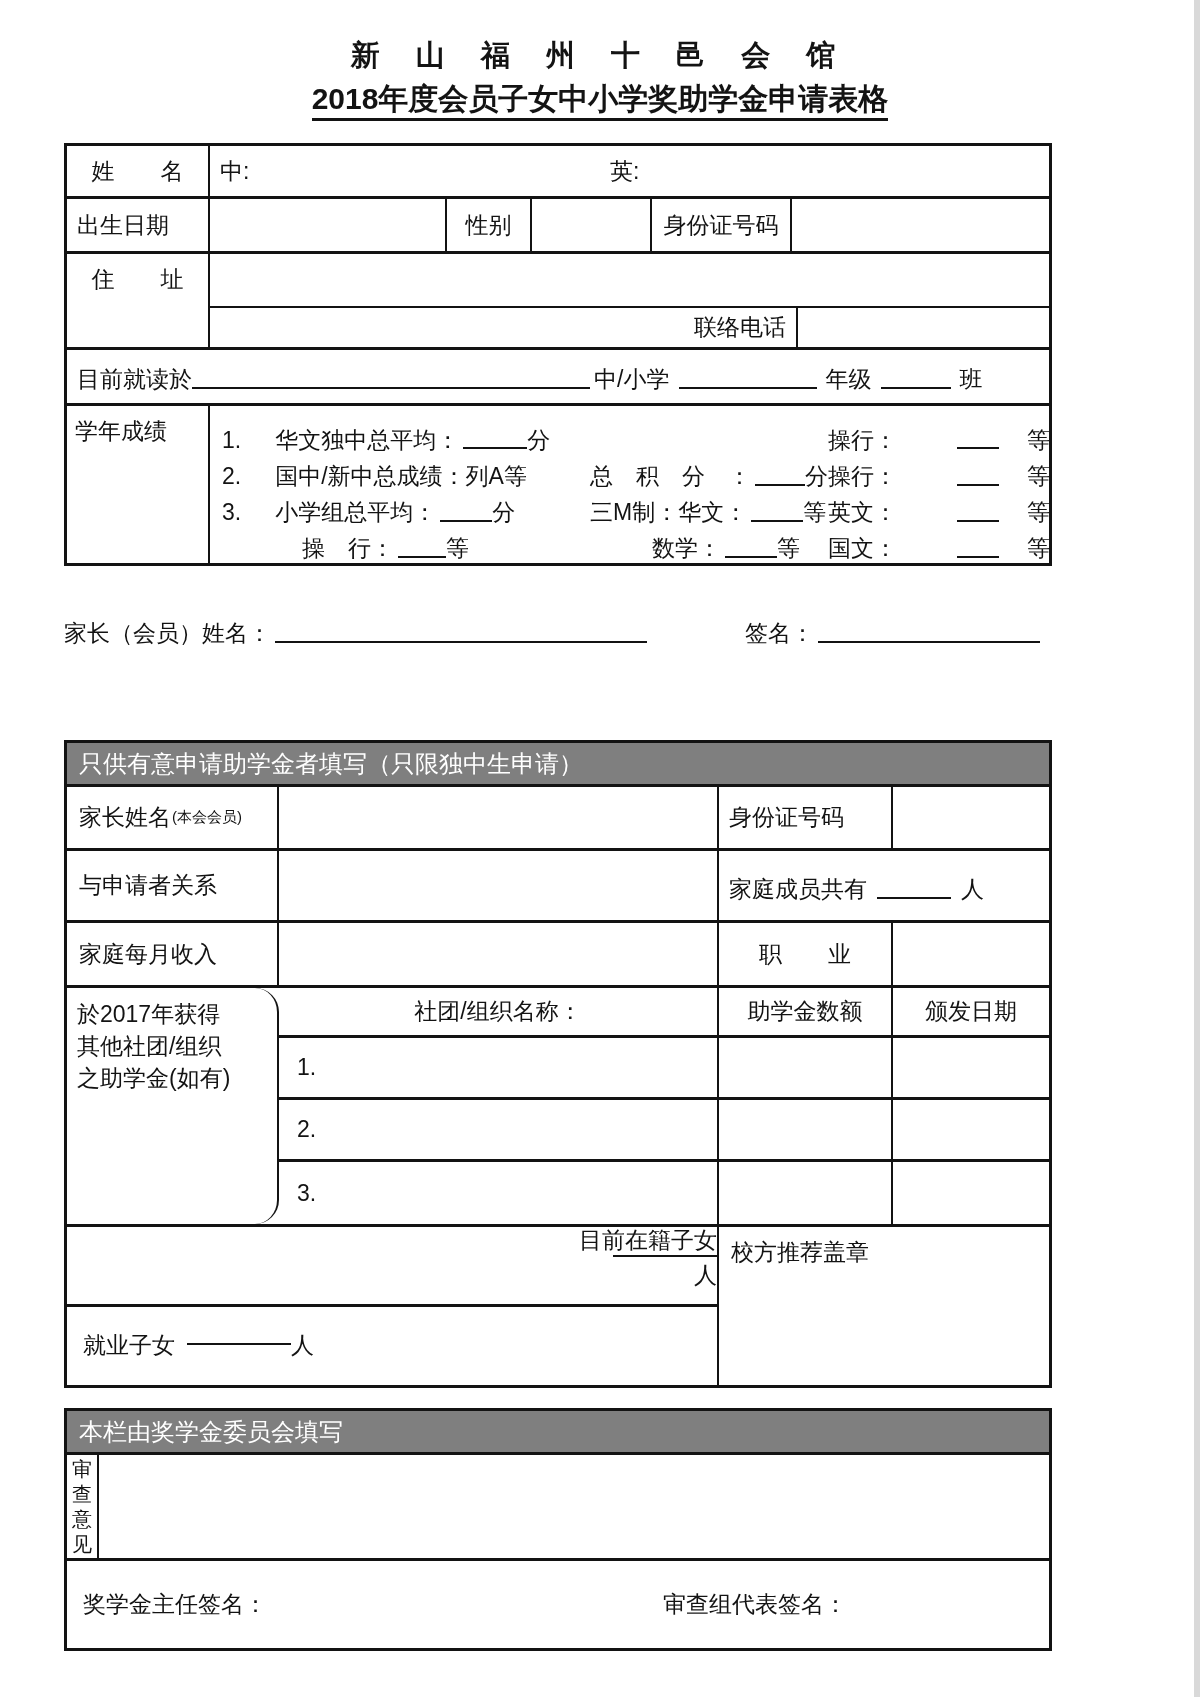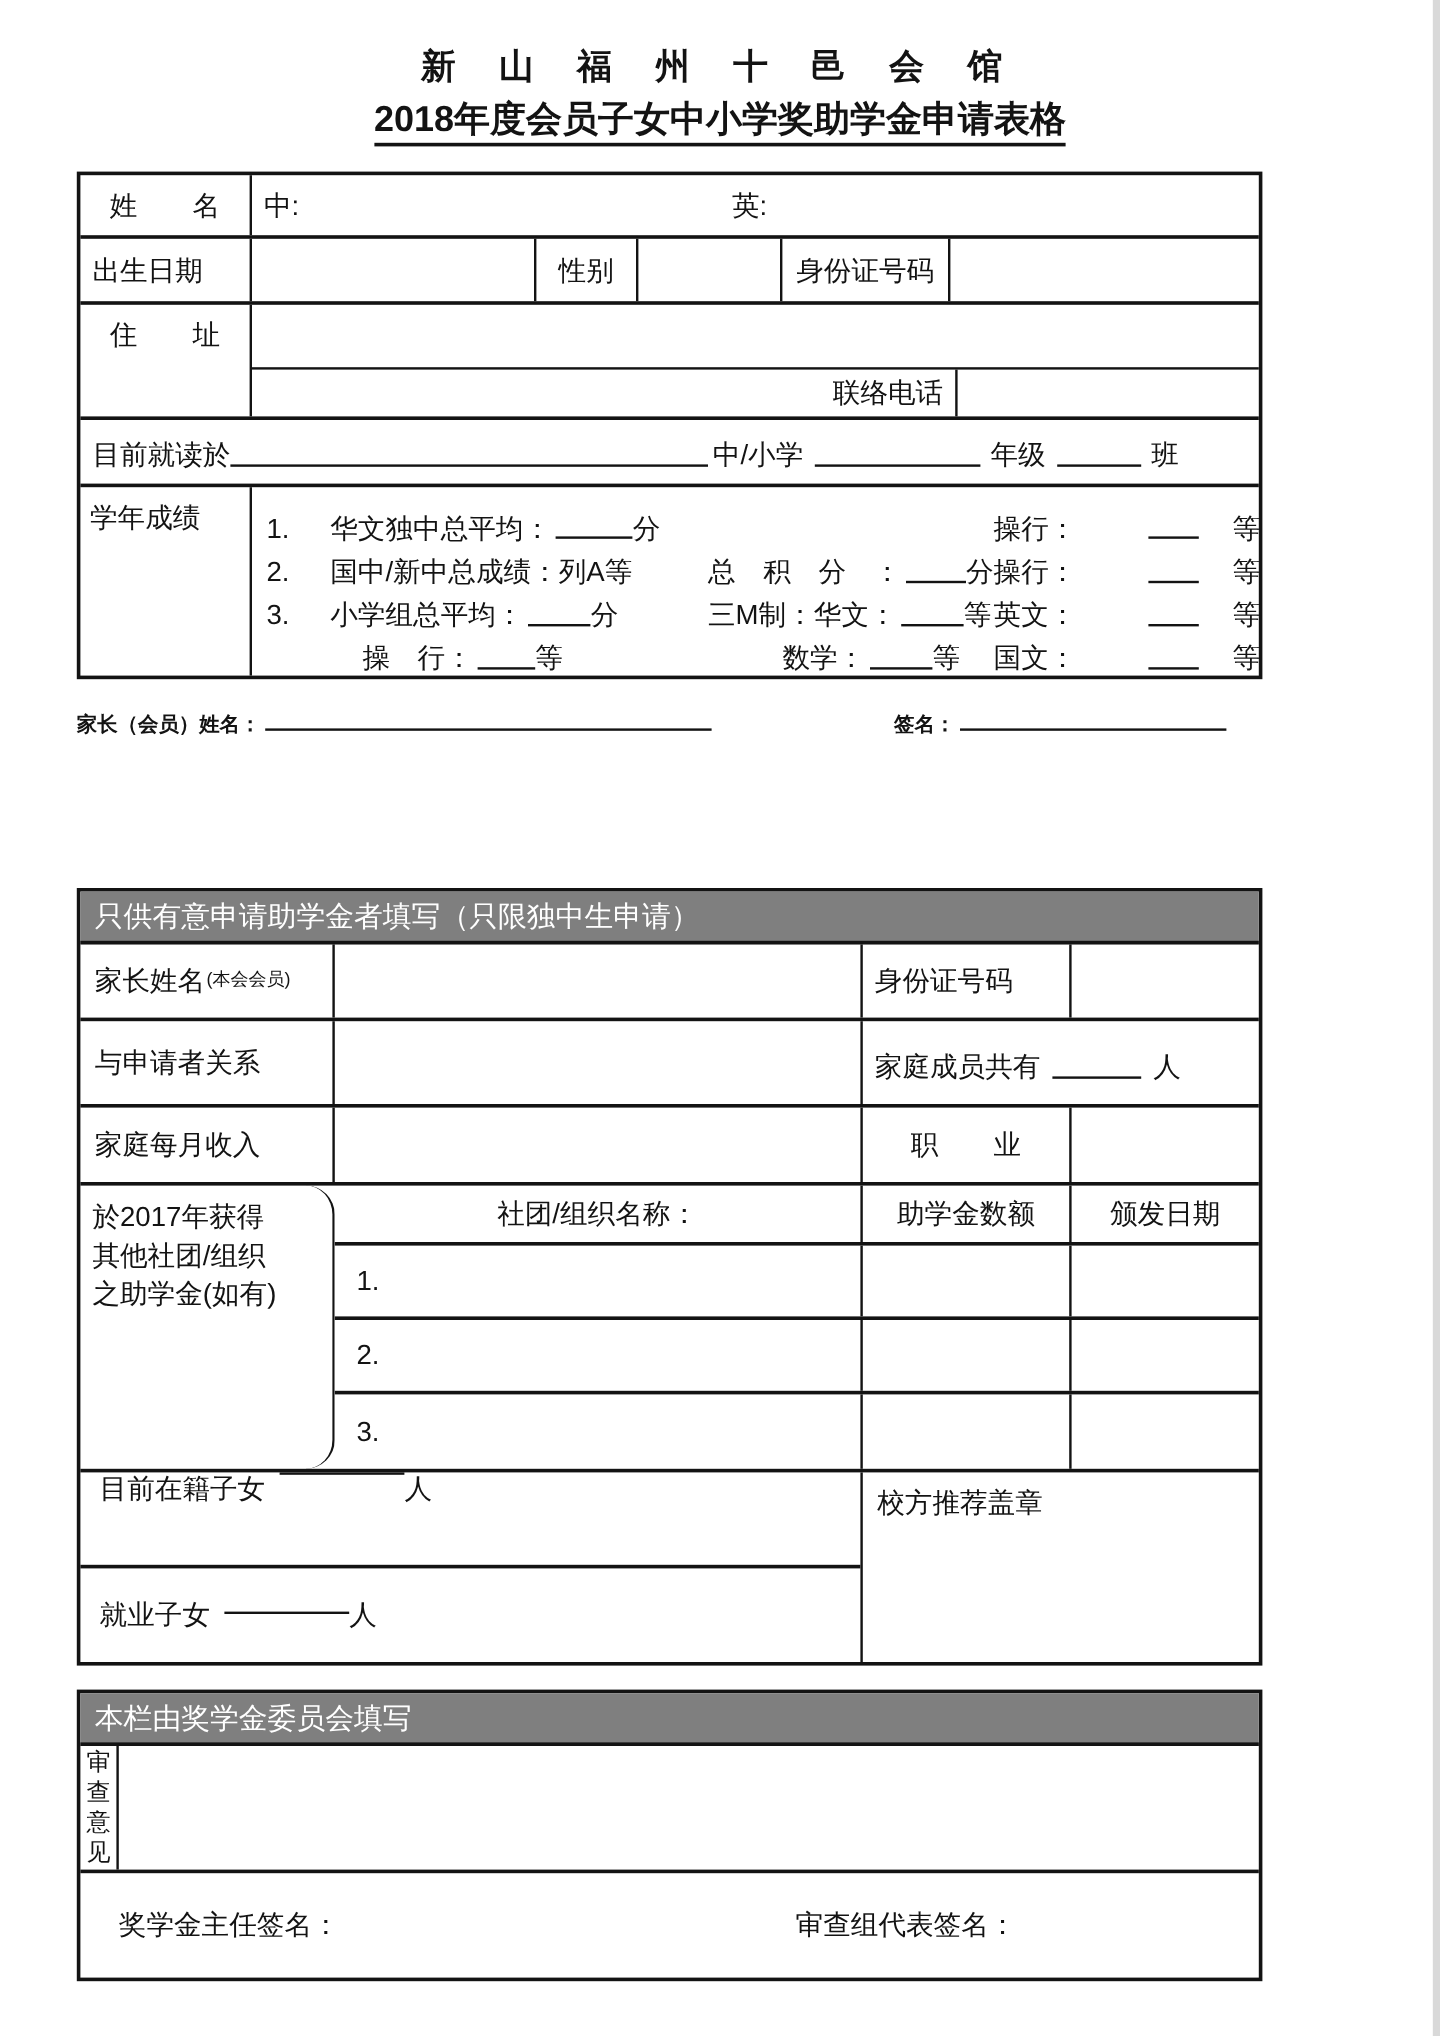--- a/index.html
+++ b/index.html
@@ -39,21 +39,21 @@
   .addr-right{flex:1;display:flex;flex-direction:column;}
   .addr-blank{height:54px;border-bottom:2px solid #131313;box-sizing:border-box;}
   .addr-phone{flex:1;display:flex;}
   .school-cell{flex:1;display:flex;align-items:flex-end;padding:0 10px 9px 10px;}
   #grade-lines{flex:1;padding:12px 6px 0 12px;display:flex;flex-direction:column;}
   .grade-line{height:37px;}
   .gcol-a{flex:0 0 368px;}
   .gcol-b{flex:1;}
   .gcol-c{flex:0 0 172px;gap:28px;}
   
-  .parent-line{position:absolute;left:64px;top:594px;width:988px;height:34px;font-size:17px;font-weight:bold;}
+  .parent-line{position:absolute;left:64px;top:620px;width:988px;height:34px;font-size:23px;}
   .parent-name{position:absolute;left:0;top:0;}
   .parent-sign{position:absolute;left:681px;top:0;}
   
   .bar{height:44px;background:#7f7f7f;color:#ffffff;display:flex;align-items:center;
        padding:0 12px;font-size:24px;border-bottom:3px solid #131313;box-sizing:border-box;}
   
   #t2{top:740px;}
   .c-212{flex:0 0 212px;}
   .c-440{flex:0 0 440px;}
   .c-174{flex:0 0 174px;}
@@ -61,31 +61,31 @@
   .note{font-size:15px;line-height:1.1;margin-left:1px;}
   .mlines{display:block;padding:10px 8px 0 10px;border-radius:24px;}
   .mlines div{line-height:32px;white-space:nowrap;}
   .subcol{flex:1;display:flex;flex-direction:column;}
   .subhdr{height:53px;display:flex;border-bottom:3px solid #131313;box-sizing:border-box;}
   .orgrow{height:62px;display:flex;border-bottom:3px solid #131313;box-sizing:border-box;}
   .orgrow:last-child{border-bottom:none;}
   .bigrow{height:158px;display:flex;border-bottom:none;}
   .left-split{flex:0 0 652px;display:flex;flex-direction:column;border-right:2px solid #131313;box-sizing:border-box;}
   .enrolled{height:80px;border-bottom:3px solid #131313;box-sizing:border-box;display:flex;
-            align-items:flex-start;padding:0 0 14px 16px;}
+            align-items:flex-end;padding:0 0 14px 16px;flex-direction:column;}
   .employed{flex:1;display:flex;align-items:center;padding-left:16px;}
   .seal{flex:1;display:flex;align-items:flex-start;padding:10px 12px;}
   
   #t3{top:1408px;}
   .review-row{height:106px;}
   .vert-cell{flex:0 0 32px;border-right:2px solid #131313;box-sizing:border-box;
              display:flex;flex-direction:column;align-items:center;padding-top:2px;}
   .vert-cell div{font-size:20px;line-height:25px;}
   .sig-row{height:87px;position:relative;display:flex;align-items:center;
-           padding-left:32px;border-bottom:none;}
+           padding-left:16px;border-bottom:none;}
   .sig2{position:absolute;left:596px;top:0;height:100%;display:flex;align-items:center;}
 </style>
 </head>
 <body>
 
 <div class="scan-edge"></div>
 
 <div class="hdr1">新 山 福 州 十 邑 会 馆</div>
 <div class="hdr2">
   <span>2018年度会员子女中小学奖助学金申请表格</span>

